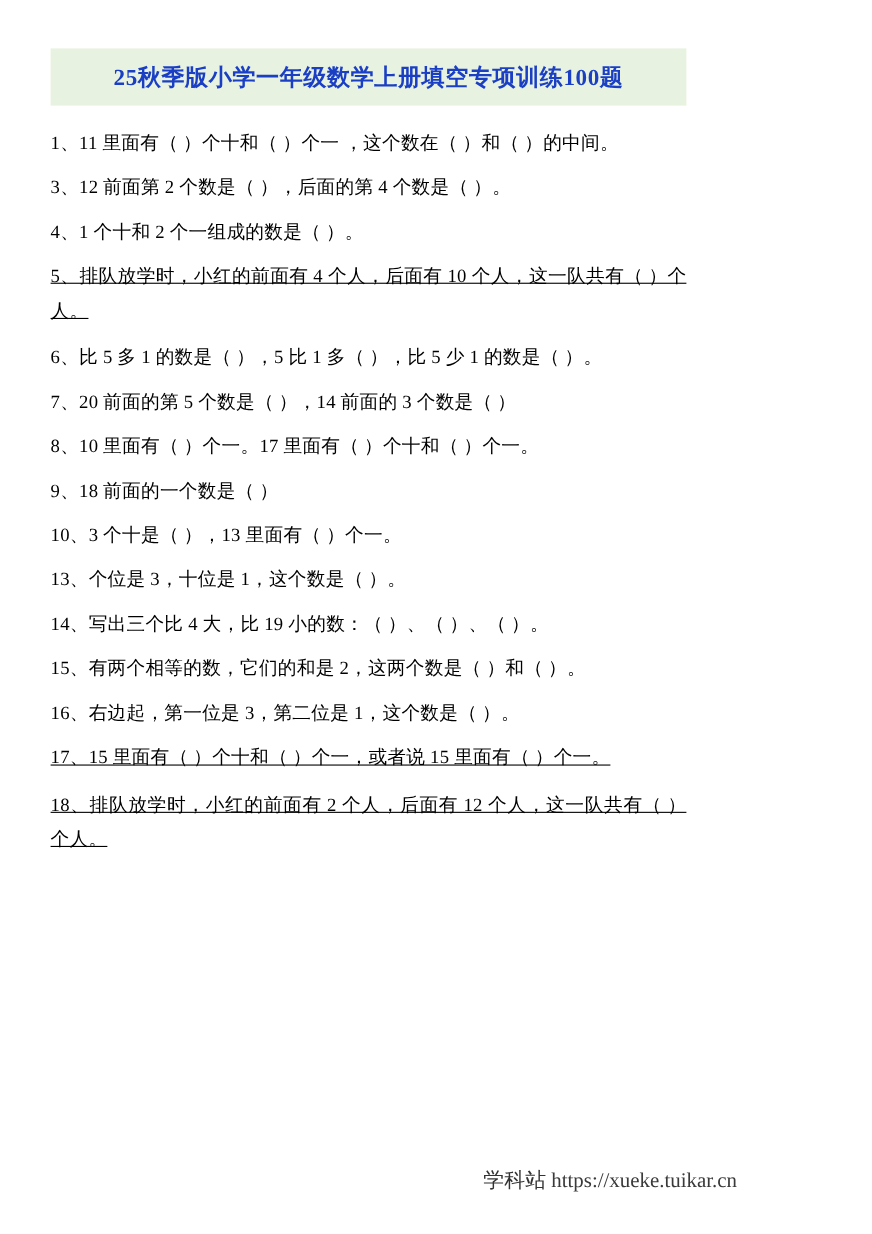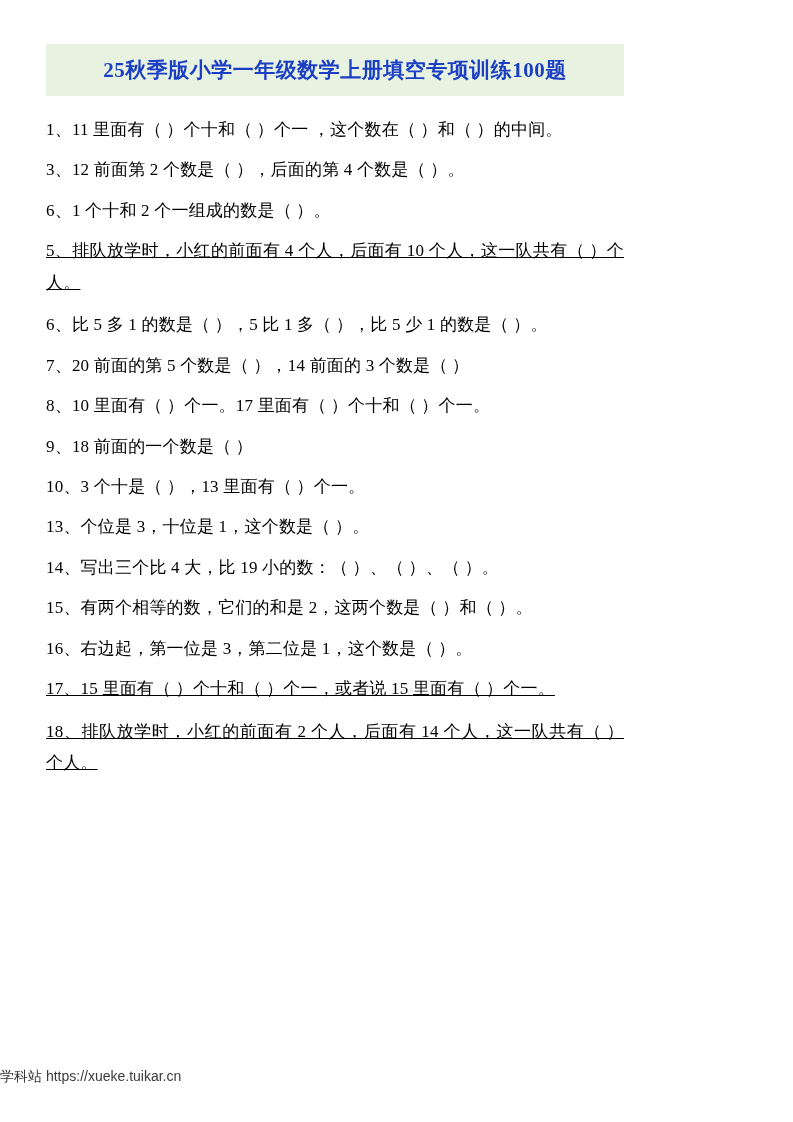--- a/index.html
+++ b/index.html
@@ -46,55 +46,55 @@
   }
   .q-wide {
     margin-bottom: 11px;
     text-decoration: underline;
   }
   .footer {
     position: absolute;
     left: 0;
     right: 0;
     bottom: 36px;
-    text-align: left;
-    font-size: 14px;
+    text-align: right;
+    font-size: 19px;
     color: #555555;
-    font-family: Liberation Sans, sans-serif;
+    font-family: Liberation Serif, serif;
   }
   .footer .mark {
     color: #333333;
   }
   .footer .url {
     color: #3a3a3a;
   }
 </style>
 </head>
 <body>
 
 <div class="page">
 
   <div class="title-bar">
     <div class="title-text">25秋季版小学一年级数学上册填空专项训练100题</div>
   </div>
 
   <p class="q">1、11 里面有（           ）个十和（            ）个一 ，这个数在（          ）和（          ）的中间。</p>
   <p class="q">3、12 前面第 2 个数是（             ），后面的第 4 个数是（             ）。</p>
-  <p class="q">6、1 个十和 2 个一组成的数是（             ）。</p>
+  <p class="q">4、1 个十和 2 个一组成的数是（             ）。</p>
   <p class="q q-wide">5、排队放学时，小红的前面有 4 个人，后面有 10 个人，这一队共有（          ）个人。</p>
   <p class="q">6、比 5 多 1 的数是（             ），5 比 1 多（             ），比 5 少 1 的数是（             ）。</p>
   <p class="q">7、20 前面的第 5 个数是（             ），14 前面的 3 个数是（                ）</p>
   <p class="q">8、10 里面有（          ）个一。17 里面有（           ）个十和（            ）个一。</p>
   <p class="q">9、18 前面的一个数是（            ）</p>
   <p class="q">10、3 个十是（           ），13 里面有（             ）个一。</p>
   <p class="q">13、个位是 3，十位是 1，这个数是（            ）。</p>
   <p class="q">14、写出三个比 4 大，比 19 小的数：（             ）、（             ）、（             ）。</p>
   <p class="q">15、有两个相等的数，它们的和是 2，这两个数是（            ）和（             ）。</p>
   <p class="q">16、右边起，第一位是 3，第二位是 1，这个数是（             ）。</p>
   <p class="q q-wide">17、15 里面有（           ）个十和（            ）个一，或者说 15 里面有（            ）个一。</p>
-  <p class="q q-wide">18、排队放学时，小红的前面有 2 个人，后面有 14 个人，这一队共有（          ）个人。</p>
+  <p class="q q-wide">18、排队放学时，小红的前面有 2 个人，后面有 12 个人，这一队共有（          ）个人。</p>
 
   <div class="footer">
     <span class="mark">学科站</span>
     <span class="url">https://xueke.tuikar.cn</span>
   </div>
 
 </div>
 
 </body></html>

